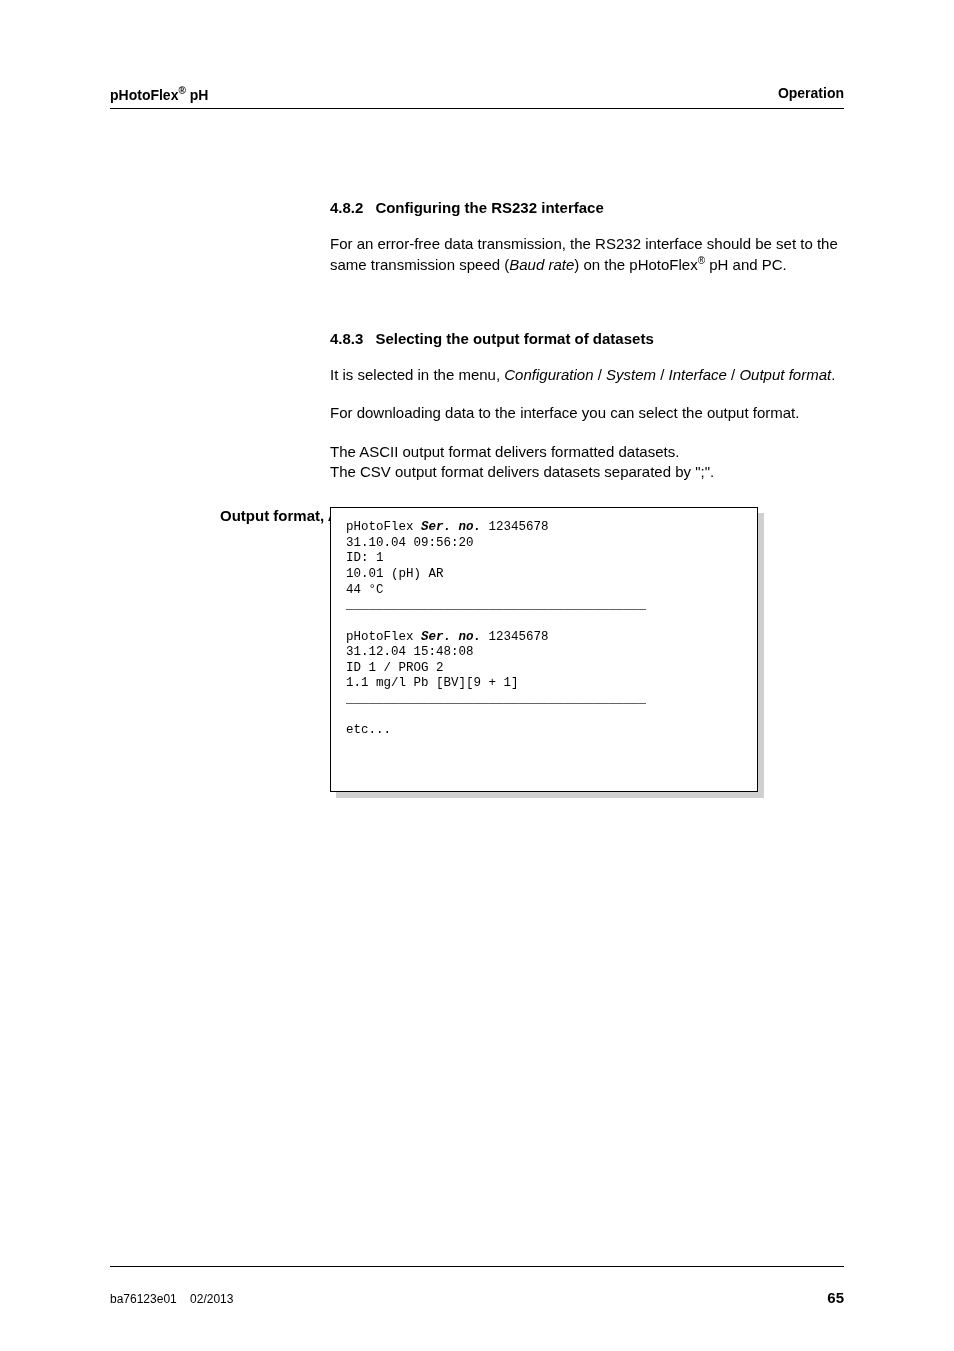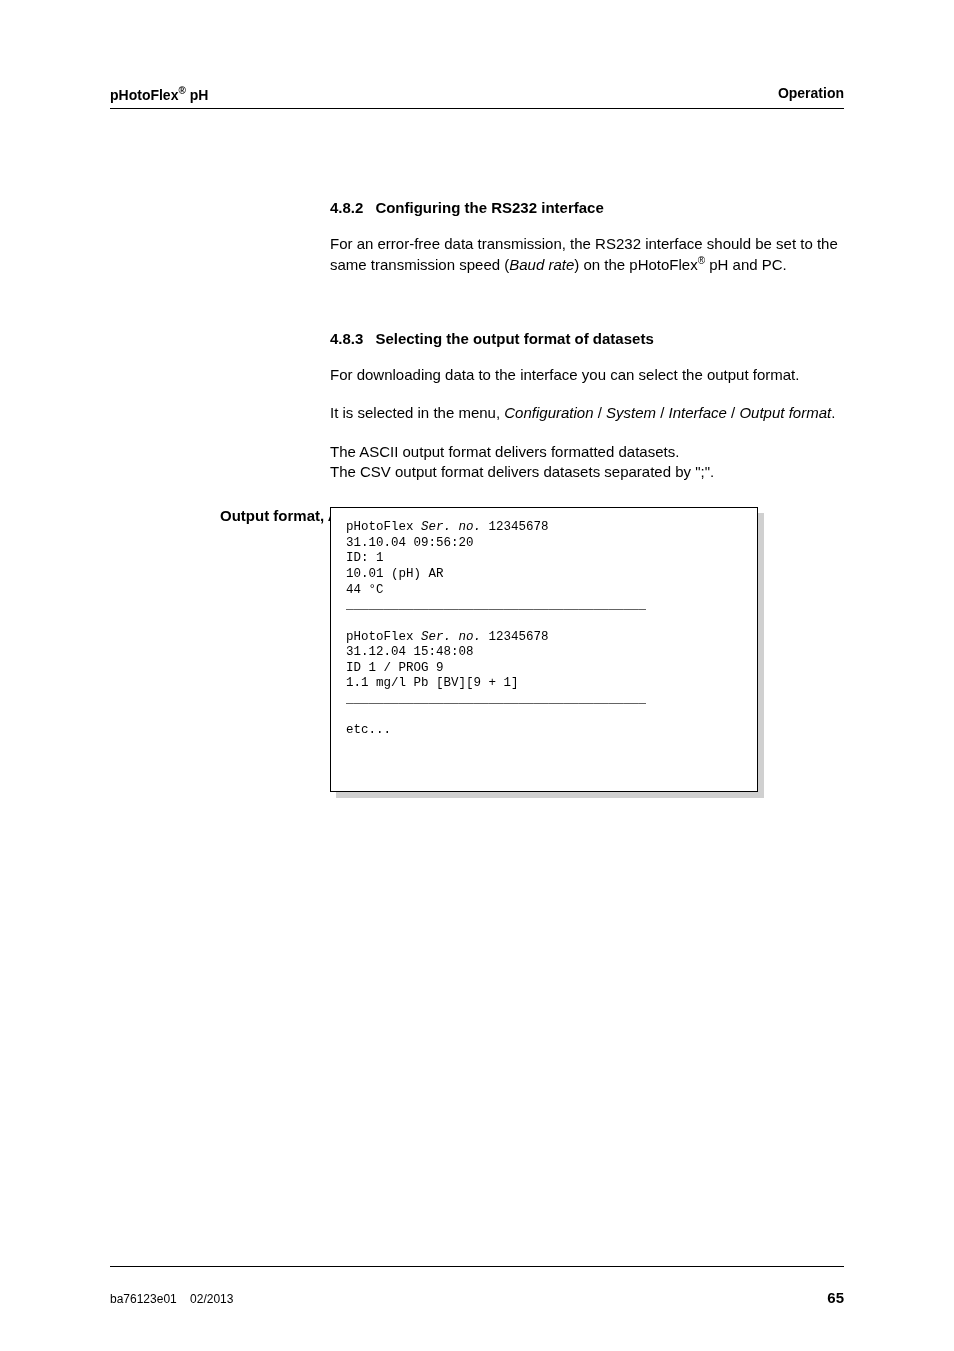--- a/index.html
+++ b/index.html
@@ -89,20 +89,21 @@
       padding: 12px 15px;
       font-family: "Courier New", monospace;
       font-size: 12.5px;
       line-height: 1.25;
     }
     .mono-line {
       white-space: pre;
     }
     .mono-italic {
       font-style: italic;
+      font-weight: bold;
     }
     .sep-line {
       letter-spacing: 0;
     }
     .footer {
       position: absolute;
       bottom: 45px;
       left: 110px;
       right: 110px;
       border-top: 1.5px solid #000;
@@ -139,25 +140,25 @@
   <div class="para">
     <span>For an error-free data transmission, the RS232 interface should be set to the same transmission speed (</span><span class="italic">Baud rate</span><span>) on the pHotoFlex</span><sup>®</sup><span> pH and PC.</span>
   </div>
 
 
 
   <div class="section-heading section-gap">
     <span class="section-num">4.8.3</span><span>Selecting the output format of datasets</span>
   </div>
 
-  <div class="para">For downloading data to the interface you can select the output format.</div>
-
   <div class="para">
     <span>It is selected in the menu, </span><span class="italic">Configuration</span><span> / </span><span class="italic">System</span><span> / </span><span class="italic">Interface</span><span> / </span><span class="italic">Output format</span><span>.</span>
   </div>
+
+  <div class="para">For downloading data to the interface you can select the output format.</div>
 
   <div class="para">
     <span>The ASCII output format delivers formatted datasets.</span><br>
     <span>The CSV output format delivers datasets separated by ";".</span>
   </div>
 
 </div>
 
 <div class="output-row">
   <div class="side-label">Output format, ASCII</div>
@@ -165,21 +166,21 @@
   <div class="output-box">
     <div class="mono-line"><span>pHotoFlex </span><span class="mono-italic">Ser. no.</span><span> 12345678</span></div>
     <div class="mono-line">31.10.04 09:56:20</div>
     <div class="mono-line">ID: 1</div>
     <div class="mono-line">10.01 (pH) AR</div>
     <div class="mono-line">44 °C</div>
     <div class="mono-line sep-line">________________________________________</div>
     <div class="mono-line">&nbsp;</div>
     <div class="mono-line"><span>pHotoFlex </span><span class="mono-italic">Ser. no.</span><span> 12345678</span></div>
     <div class="mono-line">31.12.04 15:48:08</div>
-    <div class="mono-line">ID 1 / PROG 9</div>
+    <div class="mono-line">ID 1 / PROG 2</div>
     <div class="mono-line">1.1 mg/l Pb [BV][9 + 1]</div>
     <div class="mono-line sep-line">________________________________________</div>
     <div class="mono-line">&nbsp;</div>
     <div class="mono-line">etc...</div>
   </div>
 </div>
 
 <div class="footer">
   <div class="footer-left">
     <span>ba76123e01</span>&nbsp;&nbsp;&nbsp;&nbsp;<span>02/2013</span>

